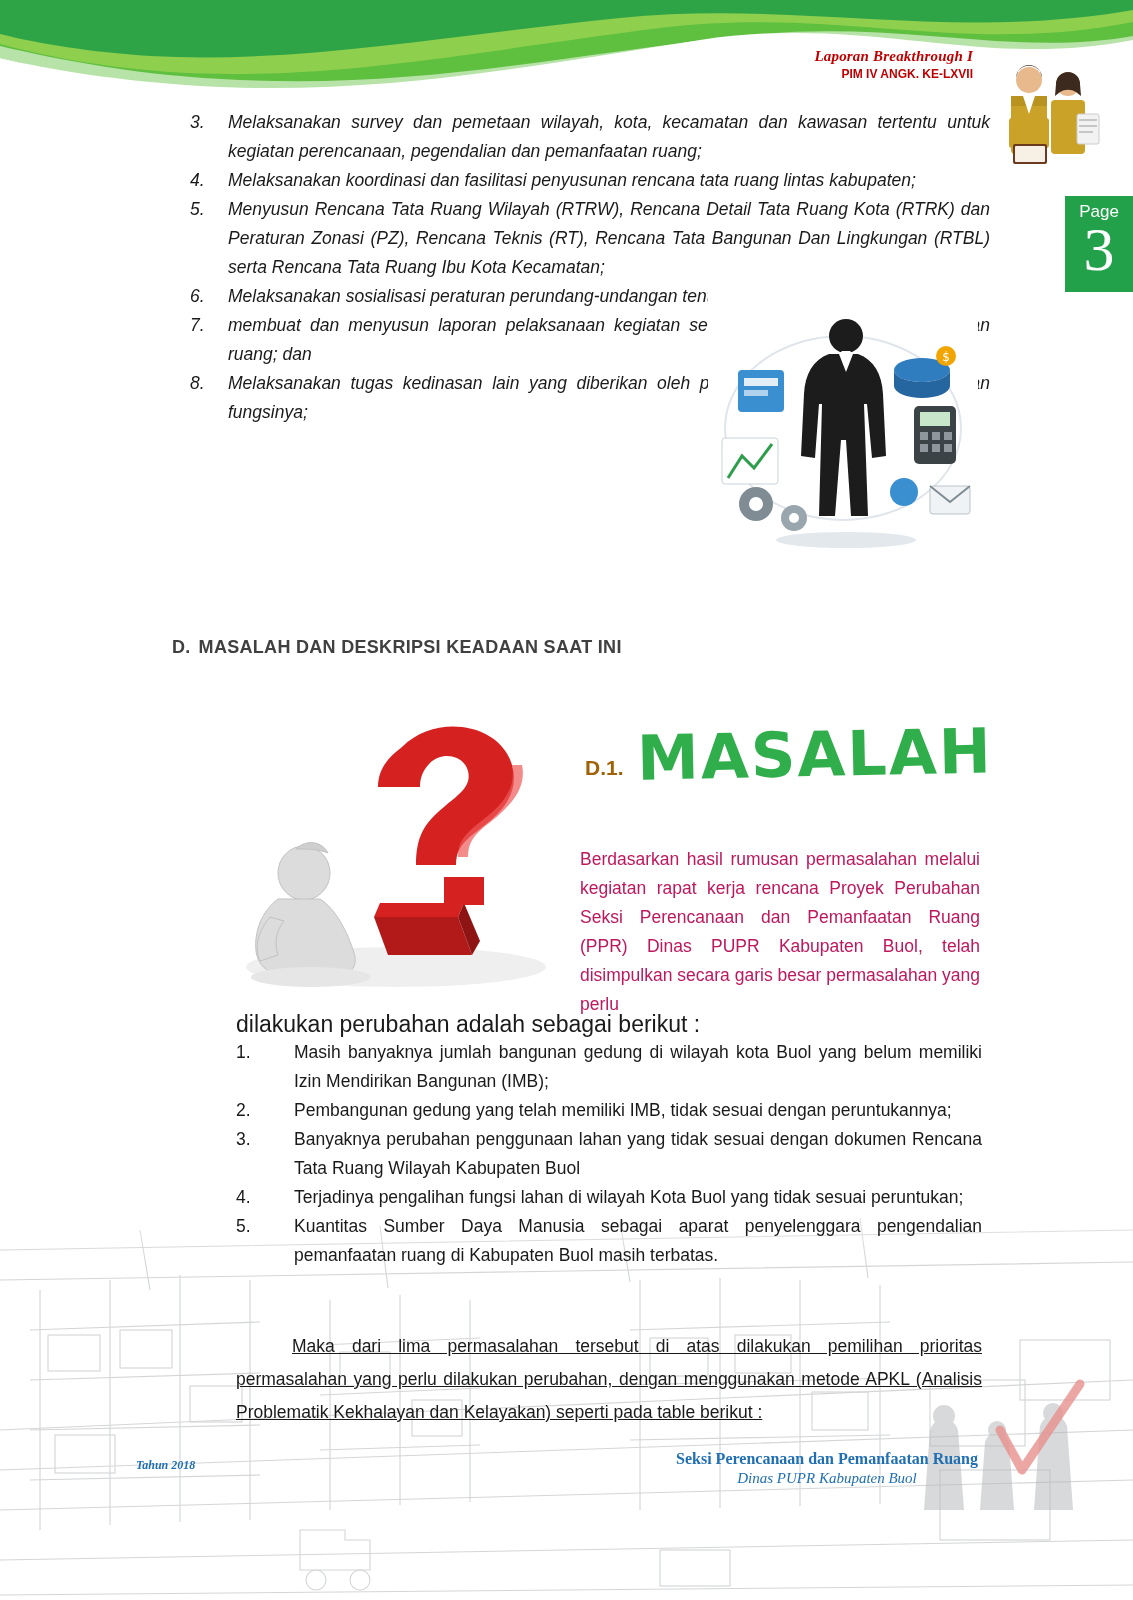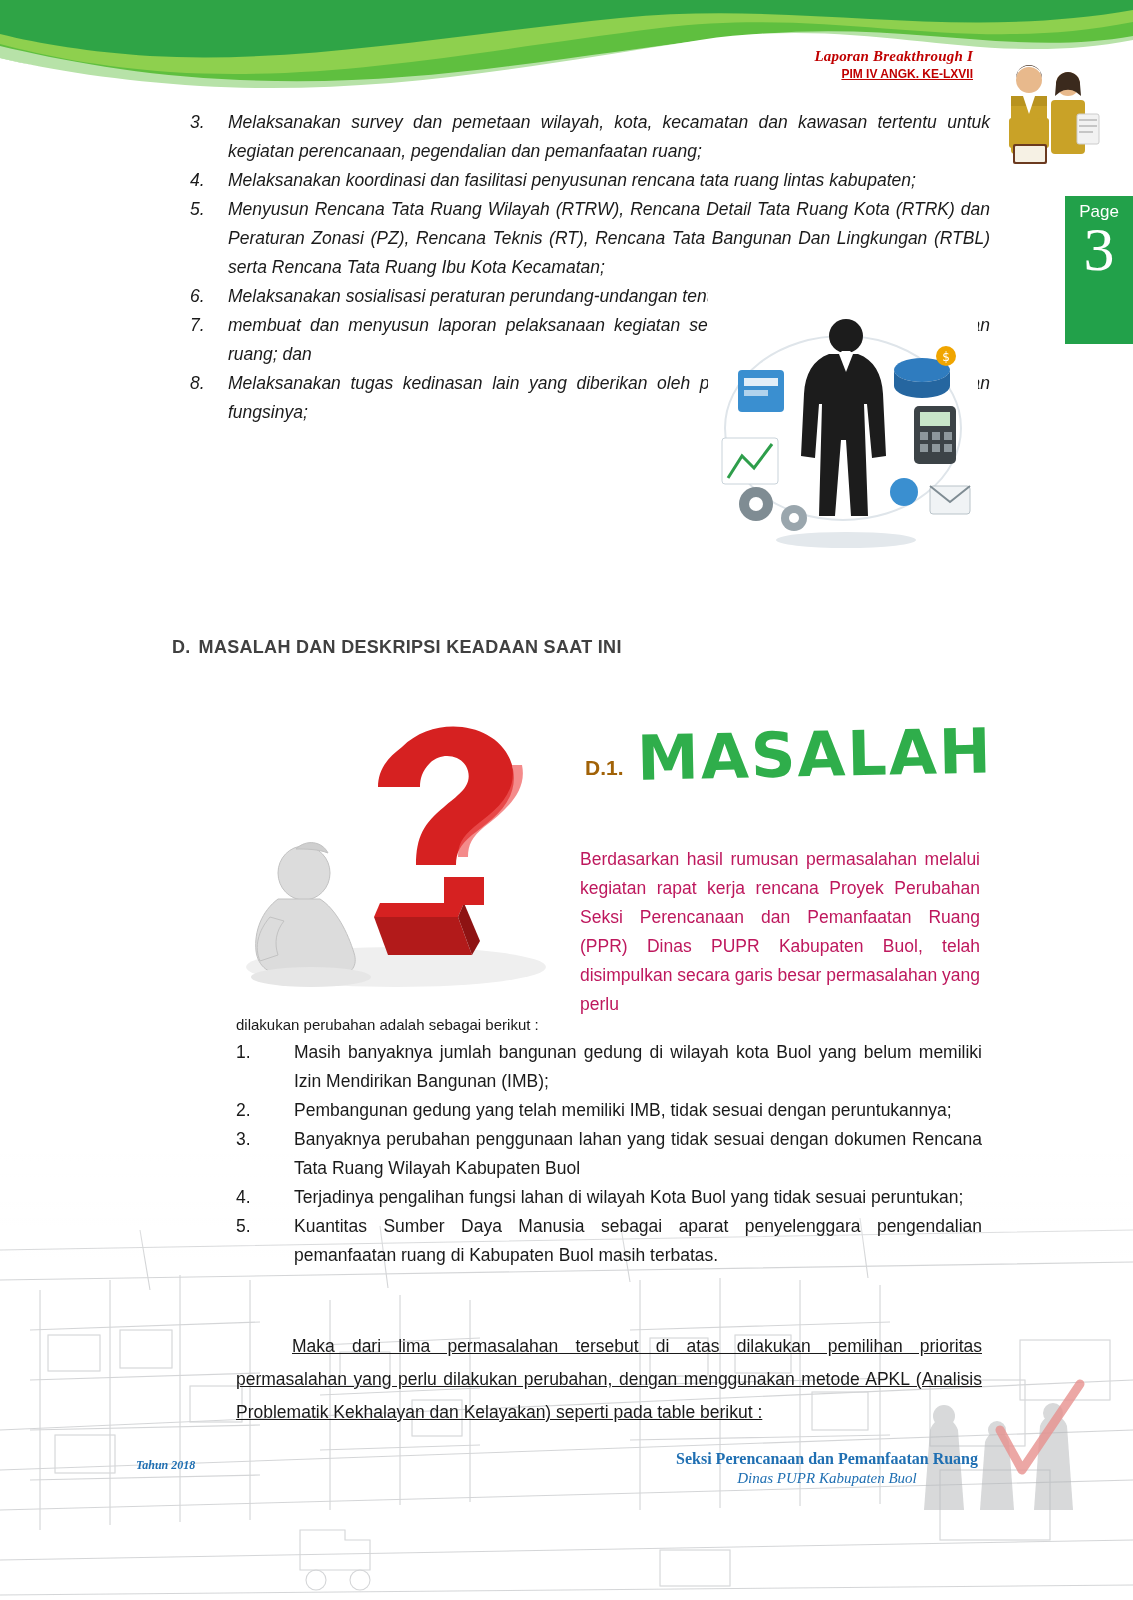--- a/index.html
+++ b/index.html
@@ -47,41 +47,40 @@
     font-weight: bold;
     font-size: 15px;
     color: #c00000;
     letter-spacing: .2px;
   }
   .header-sub {
     font-family: "Liberation Sans", sans-serif;
     font-weight: bold;
     font-size: 12px;
     color: #c00000;
-    text-decoration: underline;
     margin-top: 2px;
   }
 
   
   .people-illustration {
     position: absolute;
     top: 56px;
     right: 24px;
     width: 112px;
     height: 110px;
     z-index: 6;
   }
 
   
   .page-tab {
     position: absolute;
     top: 196px;
     right: 0;
     width: 68px;
-    height: 148px;
+    height: 96px;
     background: #22a14a;
     z-index: 6;
     color: #fff;
     text-align: center;
   }
   .page-tab .lbl {
     font-size: 17px;
     margin-top: 6px;
     font-family: "Liberation Sans", sans-serif;
   }
@@ -202,21 +201,21 @@
     font-size: 17.5px;
     line-height: 29px;
     text-align: justify;
     color: #be185d;
   }
   .para-cont {
     position: absolute;
     left: 236px;
     top: 1010px;
     width: 746px;
-    font-size: 15px;
+    font-size: 23px;
     line-height: 29px;
     color: #1a1a1a;
   }
 
   
   .list-bottom {
     position: absolute;
     left: 236px;
     top: 1038px;
     width: 746px;

